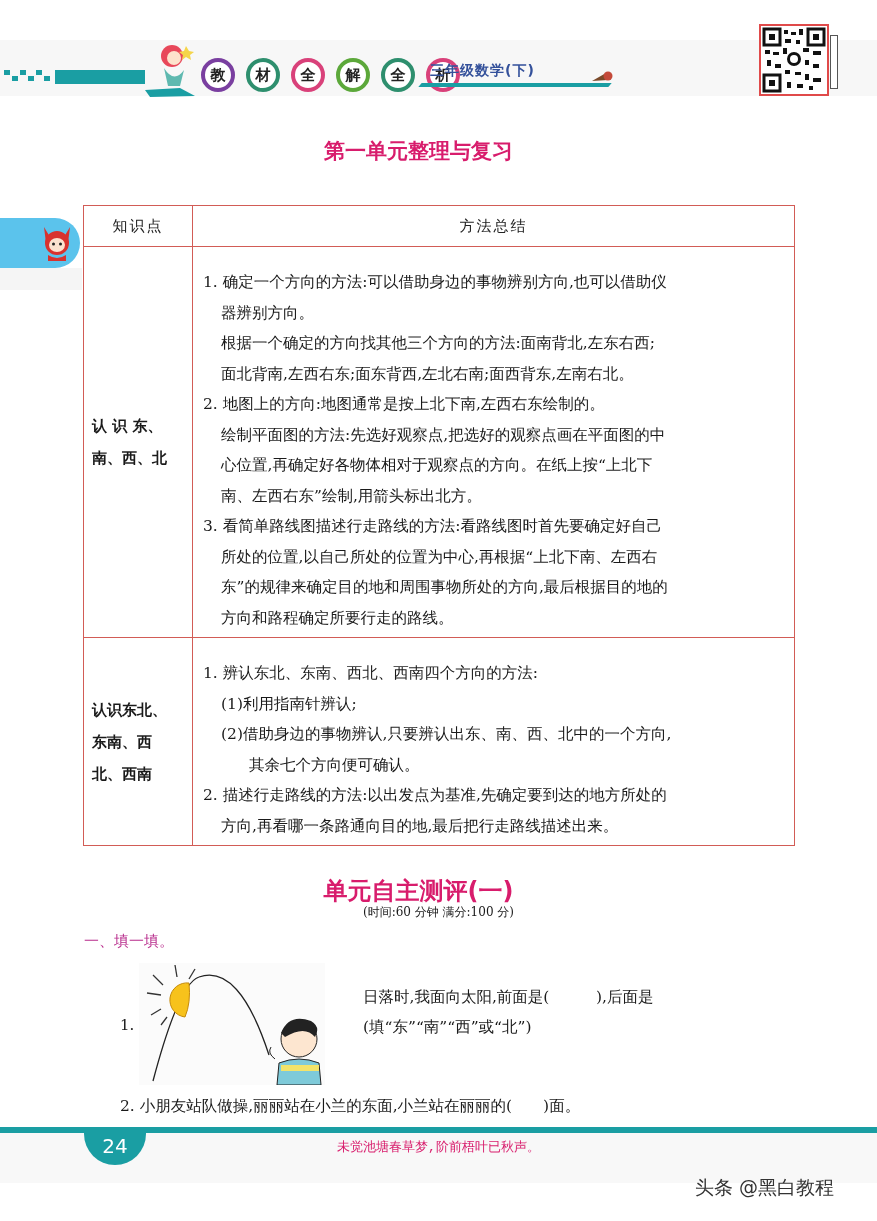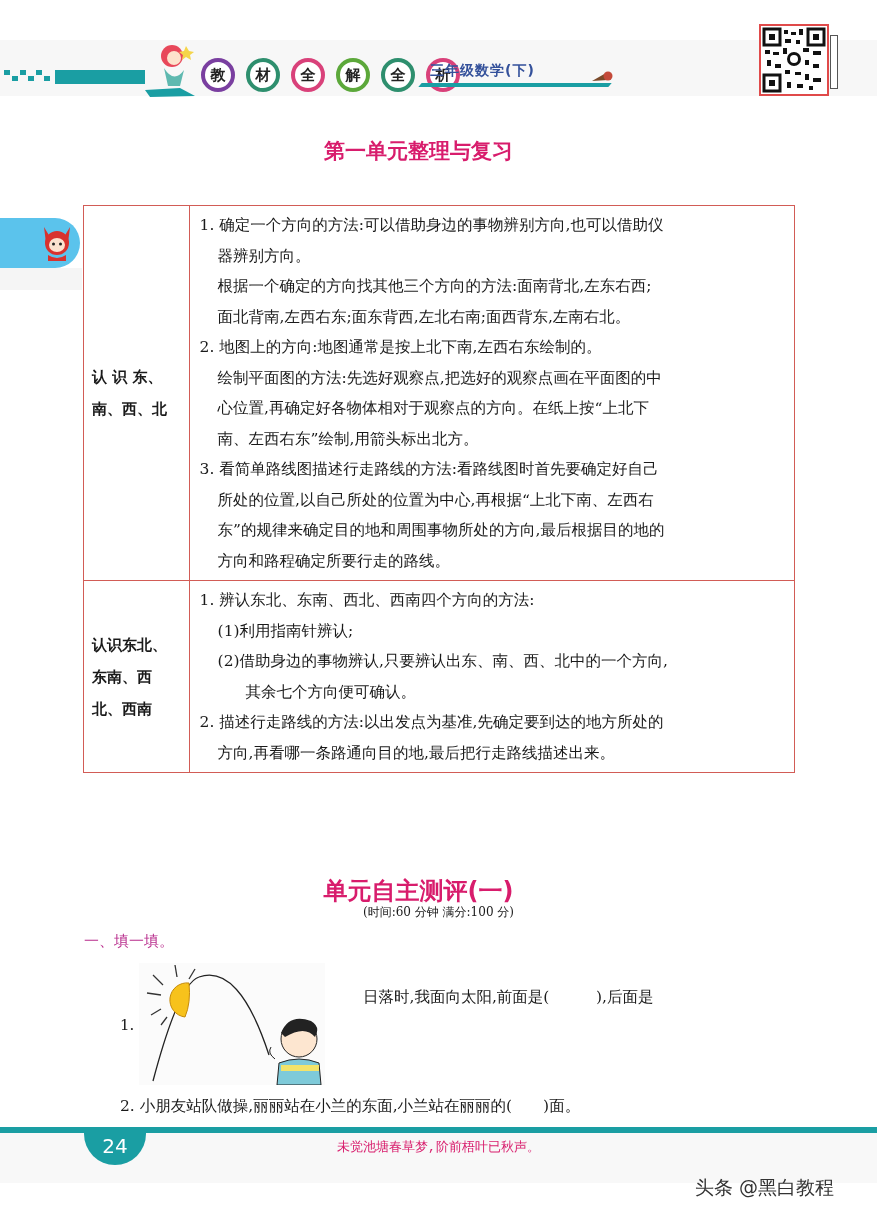--- a/index.html
+++ b/index.html
@@ -26,21 +26,21 @@
   .side-tab{left:0;top:218px;width:80px;height:50px;background:#5bc3ec;border-radius:0 25px 25px 0;}
   .side-shadow{left:0;top:268px;width:82px;height:22px;background:#f5f5f5;}
   .fox{left:38px;top:223px;width:38px;height:40px;}
   
   table.sum{position:absolute;left:83px;top:205px;width:712px;border-collapse:collapse;
        font-size:15.5px;line-height:30.5px;}
   table.sum td, table.sum th{border:1.5px solid #d25c56;vertical-align:middle;}
   table.sum th{height:38px;font-family:"DejaVu Sans",sans-serif;font-weight:normal;font-size:15px;color:#222;letter-spacing:2px;}
   .col1{width:106px;}
   .kp{font-family:"DejaVu Sans",sans-serif;font-weight:bold;font-size:15px;padding-left:8px;line-height:32px;}
-  .cell{padding:4px 8px 4px 10px;}
+  .cell{padding:20px 8px 4px 10px;}
   .ln{white-space:nowrap;}
   .ind{padding-left:18px;}
   .ind2{padding-left:46px;}
   
   .meta{left:0;top:904px;width:877px;text-align:center;font-size:12px;}
   .sec{left:84px;top:932px;font-family:"DejaVu Sans",sans-serif;font-size:15px;color:#b82c8c;}
   .q1num{left:120px;top:1016px;font-size:15px;}
   .q1img{left:139px;top:963px;width:186px;height:122px;background:#fbfbfb;}
   .q1text{left:363px;top:982px;font-size:15.5px;line-height:30px;}
   .q2{left:120px;top:1096px;font-size:15.5px;}
@@ -133,20 +133,24 @@
   <path d="M6 4 L12 14 L26 14 L32 4 L30 20 L8 20 Z" fill="#d8322e"></path>
   <circle cx="19" cy="20" r="12" fill="#d8322e"></circle>
   <ellipse cx="19" cy="22" rx="8" ry="7" fill="#fbe2cf"></ellipse>
   <circle cx="15.5" cy="21" r="1.5" fill="#222"></circle>
     <circle cx="22.5" cy="21" r="1.5" fill="#222"></circle>
   <path d="M10 32 Q19 38 28 32 L28 38 L10 38 Z" fill="#d8322e"></path>
 </svg>
 
 <table class="sum">
   <tbody>
+      <tr>
+    <th class="col1">知识点</th>
+    <th>方法总结</th>
+  </tr>
   <tr>
     <td class="kp">
       <div>认 识 东、</div>
       <div>南、西、北</div>
     </td>
     <td class="cell">
       <div class="ln">1. 确定一个方向的方法:可以借助身边的事物辨别方向,也可以借助仪</div>
       <div class="ln ind">器辨别方向。</div>
       <div class="ln ind">根据一个确定的方向找其他三个方向的方法:面南背北,左东右西;</div>
       <div class="ln ind">面北背南,左西右东;面东背西,左北右南;面西背东,左南右北。</div>
@@ -196,20 +200,21 @@
   </g>
   <path d="M50 20 A16 16 0 1 0 46 54 Q52 40 50 20 Z" fill="#f7c21c" stroke="#c58a0a" stroke-width="1"></path>
   <circle cx="160" cy="76" r="18" fill="#fde6d0" stroke="#222" stroke-width="1"></circle>
   <path d="M142 70 Q150 50 172 58 Q182 64 176 74 Q166 62 146 74 Z" fill="#222"></path>
   <path d="M140 100 Q160 92 180 100 L182 122 L138 122 Z" fill="#7ecad9" stroke="#222" stroke-width="1"></path>
   <path d="M142 102 L180 102 L180 108 L142 108 Z" fill="#f3e36a"></path>
   <path d="M132 84 Q128 90 136 96" fill="none" stroke="#222" stroke-width="1"></path>
 </svg>
 <div class="abs q1text">
   <div>日落时,我面向太阳,前面是(　　　),后面是</div>
+  <div>(填“东”“南”“西”或“北”)</div>
 </div>
 <div class="abs q2">2. 小朋友站队做操,丽丽站在小兰的东面,小兰站在丽丽的(　　)面。</div>
 
 <div class="abs ft-band"></div>
 <div class="abs ft-line"></div>
 <div class="abs ft-bubble">24</div>
 <div class="abs ft-poem">未觉池塘春草梦,阶前梧叶已秋声。</div>
 <div class="abs wm">头条 @黑白教程</div>
 
 </body></html>

